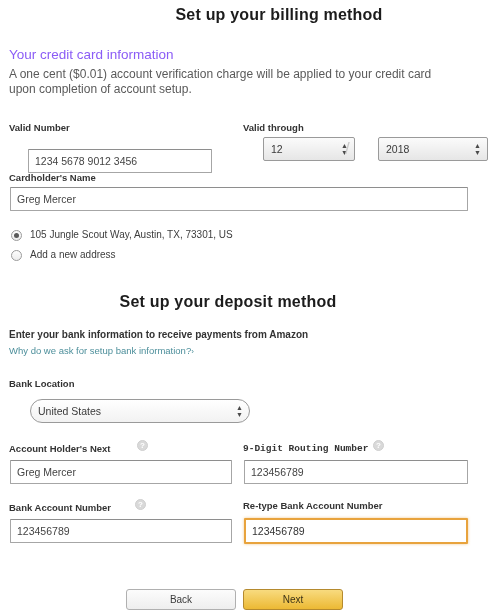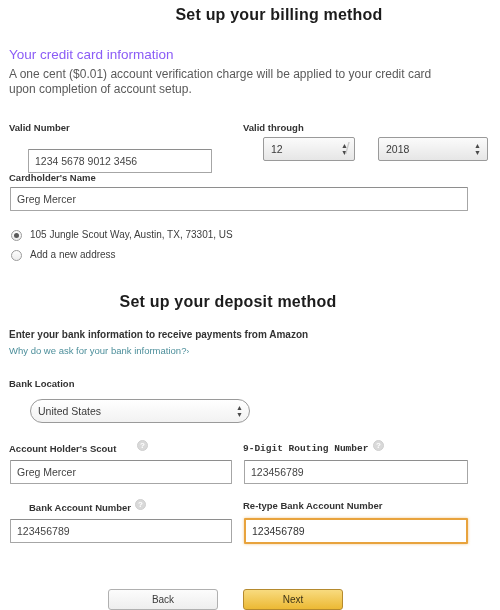--- a/index.html
+++ b/index.html
@@ -172,21 +172,21 @@
     height: 21px;
     font-family: "Liberation Sans", sans-serif;
     font-size: 10px;
     color: #3b3b3b;
     text-align: center;
     line-height: 19px;
     border-radius: 3px;
     cursor: pointer;
   }
   .btn-back {
-    left: 108px; top: 589px; width: 110px;
+    left: 126px; top: 589px; width: 110px;
     border: 1px solid #b0b0b0;
     background: linear-gradient(#fcfcfc, #eeeeee);
   }
   .btn-next {
     left: 243px; top: 589px; width: 100px;
     border: 1px solid #b58a2e;
     background: linear-gradient(#f8db7f, #ecb934);
     color: #3c3317;
   }
 </style>
@@ -235,41 +235,41 @@
   <div class="radio-row" style="left:0; top:250px;">
     <span class="radio" style="left:11px; top:0;"></span>
     <span class="radio-label" style="left:30px; top:-1px;">Add a new address</span>
   </div>
 
   <div class="section-title" id="deposit-title">Set up your deposit method</div>
 
   <div class="lead">Enter your bank information to receive payments from Amazon</div>
 
   <a class="link">
-    <span>Why do we ask for your bank information?</span><span class="chev">›</span>
+    <span>Why do we ask for setup bank information?</span><span class="chev">›</span>
   </a>
 
   <div class="field-label" style="left:9px; top:378px;">Bank Location</div>
   <div class="sel plain" style="left:10px; top:399px; width:220px;border-radius:12px;">
     <span>United States</span>
     <span class="arrows">
         <b>▲</b>
         <b>▼</b>
       </span>
   </div>
 
-  <div class="field-label" style="left:9px; top:443px;">Account Holder's Scout</div>
+  <div class="field-label" style="left:9px; top:443px;">Account Holder's Next</div>
   <span class="help-icon" style="left:137px; top:440px;">?</span>
   <input class="txt-input" style="left: 10px; top: 460px; width: 222px;" type="text" value="Greg Mercer">
 
   <div class="field-label" style="left:243px; top:443px;font-family:Liberation Mono, monospace;">9-Digit Routing Number</div>
   <span class="help-icon" style="left:373px; top:440px;">?</span>
   <input class="txt-input" style="left: 244px; top: 460px; width: 224px;" type="text" value="123456789">
 
-  <div class="field-label" style="left:9px; top:502px;margin-left:20px;">Bank Account Number</div>
+  <div class="field-label" style="left:9px; top:502px;">Bank Account Number</div>
   <span class="help-icon" style="left:135px; top:499px;">?</span>
   <input class="txt-input" style="left: 10px; top: 519px; width: 222px;" type="text" value="123456789">
 
   <div class="field-label" style="left:243px; top:500px;text-align:right;">Re-type Bank Account Number</div>
   <input class="txt-input focused" style="left: 244px; top: 518px; width: 224px; height: 26px; line-height: 22px;" type="text" value="123456789">
 
   <div class="btn btn-back">Back</div>
   <div class="btn btn-next">Next</div>
 
 </div>

